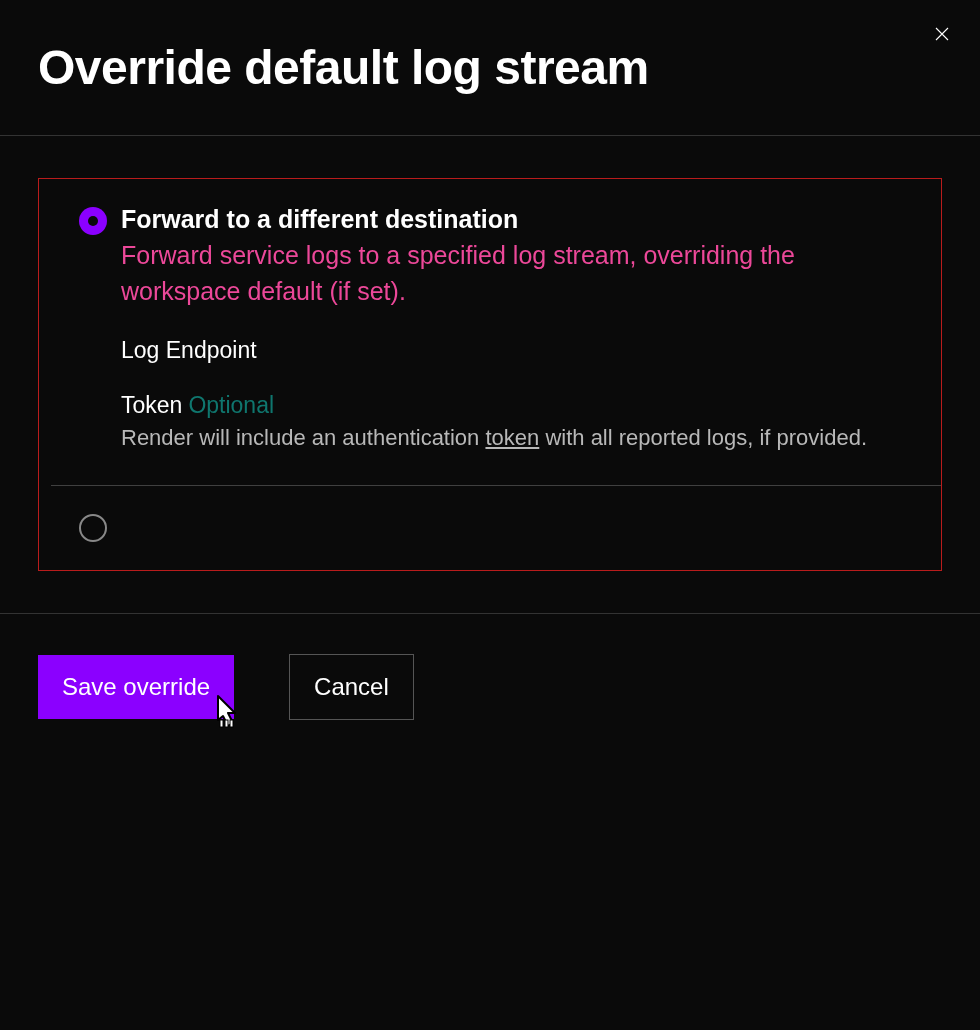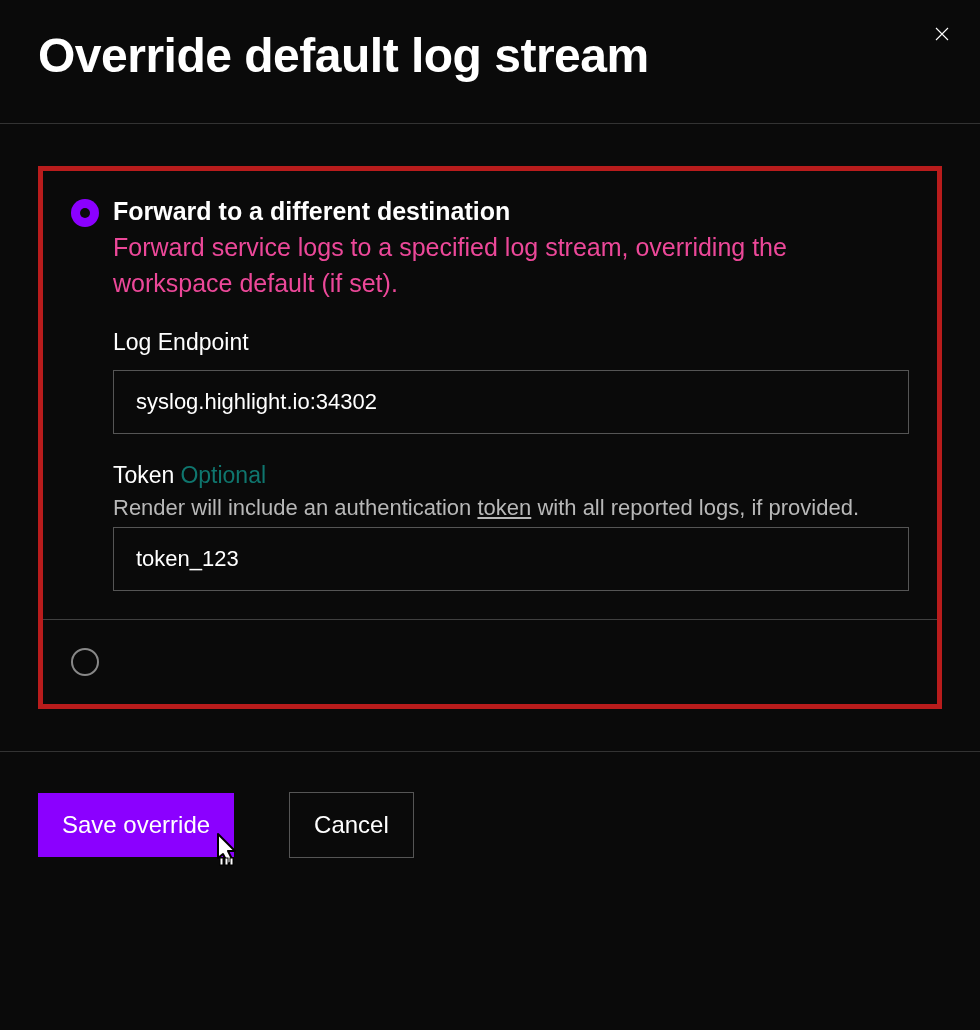--- a/index.html
+++ b/index.html
@@ -9,21 +9,21 @@
     }
     body {
       background: #0a0a0a;
       color: #ffffff;
       font-family: -apple-system, BlinkMacSystemFont, 'Segoe UI', Helvetica, Arial, sans-serif;
       width: 980px;
       height: 1030px;
       position: relative;
     }
     .dialog-header {
-      padding: 28px 38px 40px 38px;
+      padding: 40px 38px 40px 38px;
       position: relative;
     }
     .dialog-title {
       font-size: 48px;
       font-weight: 600;
       letter-spacing: -0.5px;
     }
     .close-btn {
       position: absolute;
       top: 22px;
@@ -42,21 +42,22 @@
       stroke-width: 1.5;
     }
     .divider {
       border-top: 1px solid #333333;
       width: 100%;
     }
     .dialog-body {
       padding: 42px 38px 0 38px;
     }
     .options-container {
-      border: 5px solid #b91c1c;
+      border: 1px solid #b91c1c;
+      padding-left: 12px;
     }
     .option-section {
       padding: 26px 28px 28px 28px;
       display: flex;
       align-items: flex-start;
       gap: 14px;
     }
     .option-section + .option-section {
       border-top: 1px solid #404040;
     }
@@ -185,31 +186,29 @@
   <div class="options-container">
 
     <div class="option-section">
       <div class="radio-btn selected"></div>
       <div class="option-content">
         <div class="option-title">Forward to a different destination</div>
         <div class="option-description">Forward service logs to a specified log stream, overriding the workspace default (if set).</div>
 
         <div class="form-group">
           <label class="form-label">Log Endpoint</label>
-          <input type="text" class="text-input" value="syslog.highlight.io:34302" style="">
         </div>
 
         <div class="form-group">
           <label class="form-label">
             <span>Token</span><span class="form-label-suffix">Optional</span>
           </label>
           <div class="form-help">
             <span>Render will include an authentication </span><a href="#">token</a><span> with all reported logs, if provided.</span>
           </div>
-          <input type="text" class="text-input" value="token_123" style="">
         </div>
       </div>
     </div>
 
     <div class="option-section">
       <div class="radio-btn unselected"></div>
     </div>
 
   </div>
 </div>

